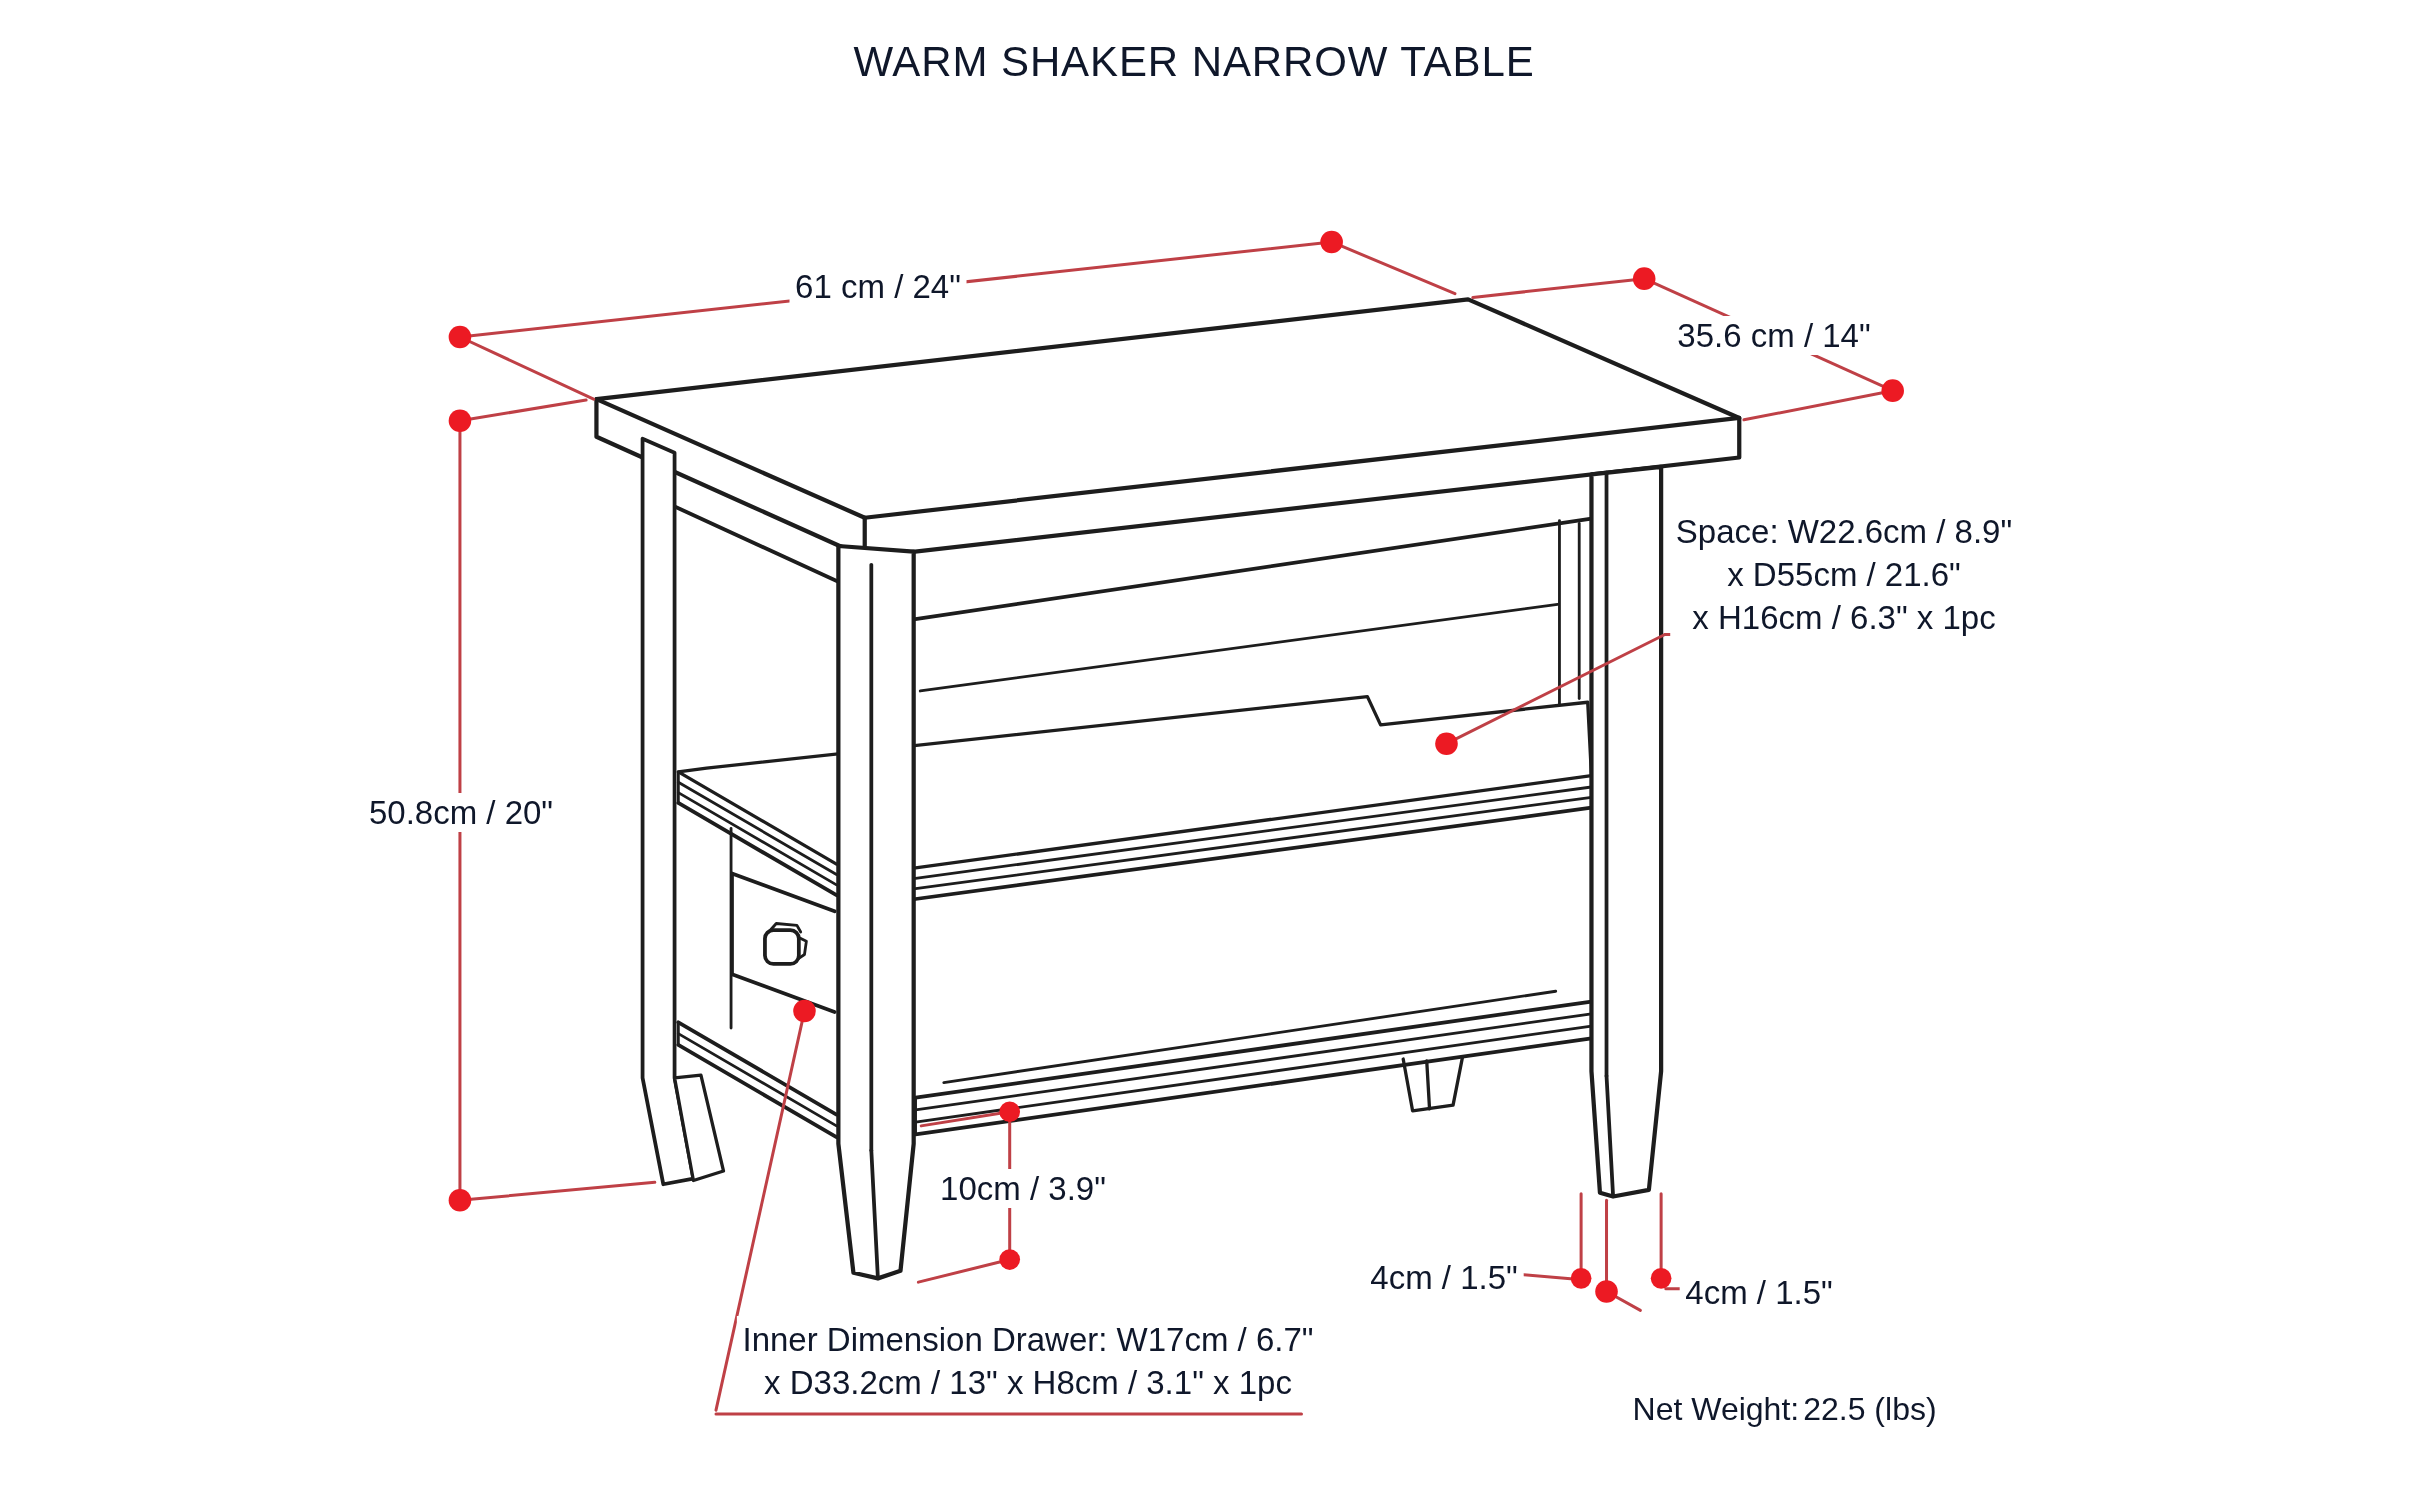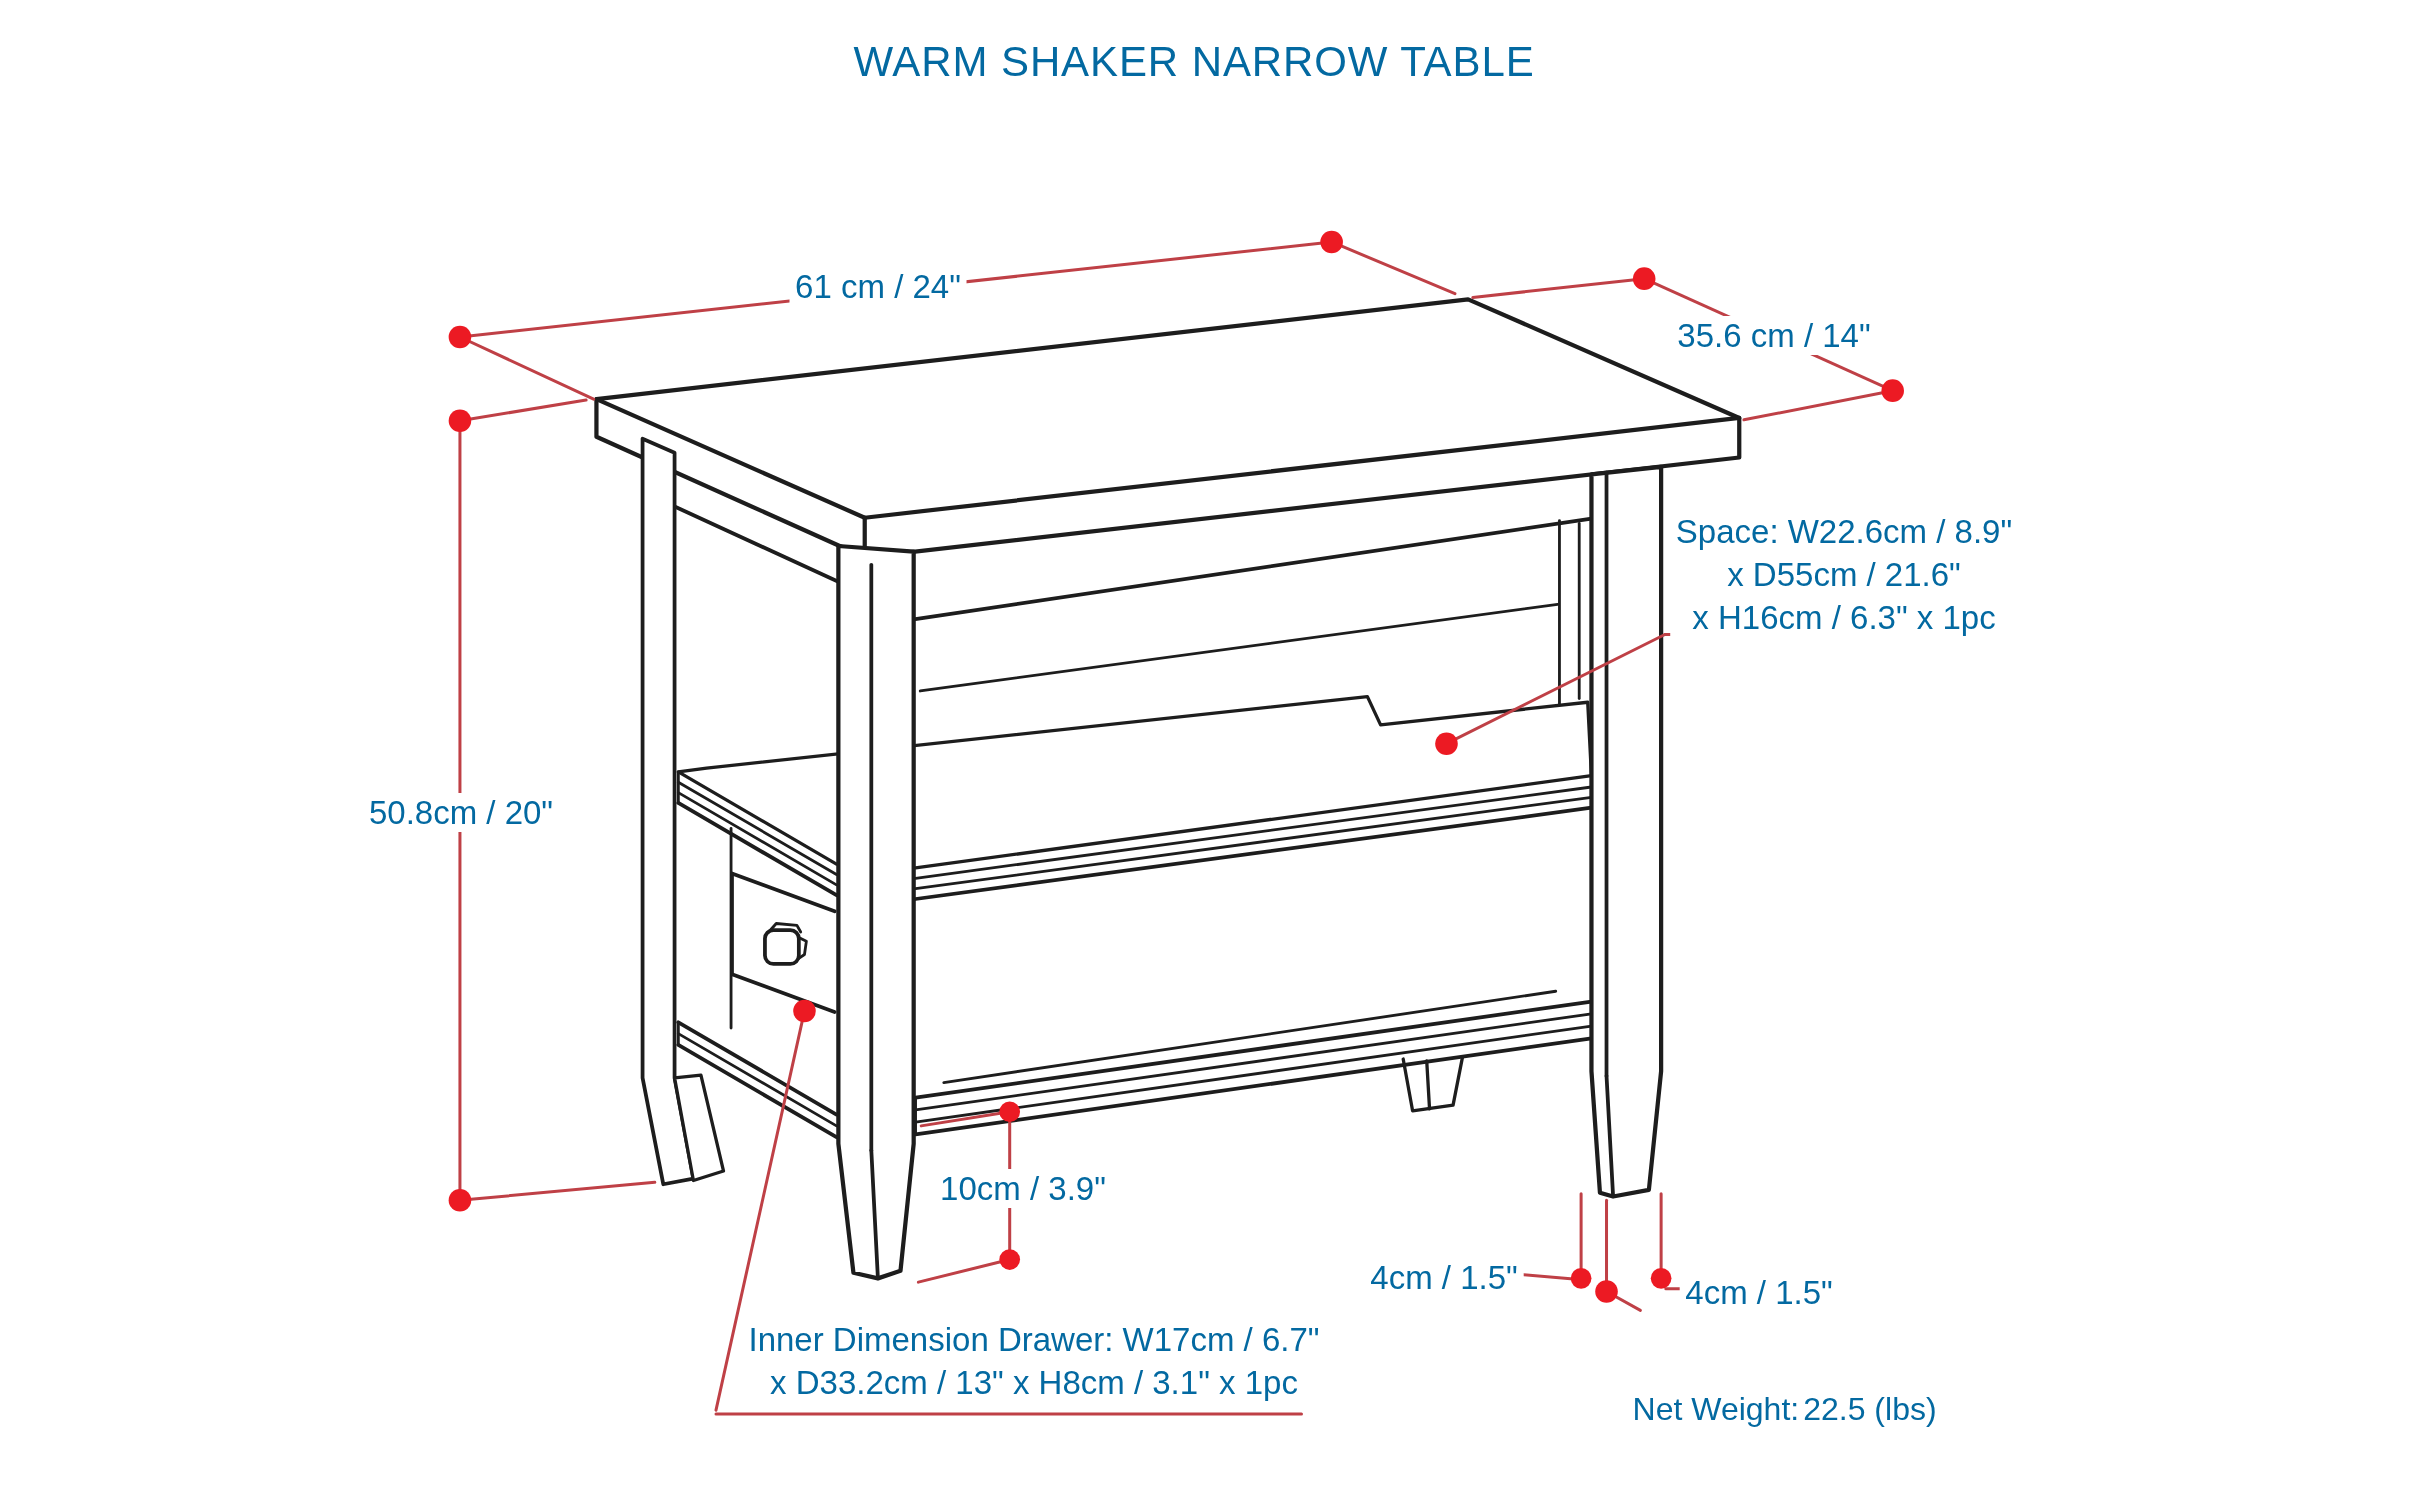--- a/index.html
+++ b/index.html
@@ -6,37 +6,37 @@
   #stage{
     position:relative;
     width:2411px;height:1509px;
     background:#ffffff;
     font-family:"Liberation Sans", sans-serif;
     overflow:hidden;
   }
   #drawing{position:absolute;left:0;top:0;}
   .lbl{
     position:absolute;
-    color:#0369a1;
+    color:#0f172a;
     background:#ffffff;
     white-space:nowrap;
     font-size:33px;
     line-height:1.0;
     padding:2.8px 5.6px;
   }
   .ctr{transform:translateX(-50%);text-align:center;}
   #title{
     left:1194px;top:41px;
     font-size:42px;
     letter-spacing:0.9px;
     padding:0;
   }
   .block{line-height:1.3;}
   #space-label{left:1844px;top:508px;}
-  #drawer-label{left:1028px;top:1316px;margin-left:6px;}
+  #drawer-label{left:1028px;top:1316px;}
   #net-weight{left:1627px;top:1390px;font-size:32px;background:transparent;}
   #net-weight .val{margin-left:4px;}
 </style>
 </head>
 <body>
 
 <div id="stage">
 
   <svg id="drawing" width="2411" height="1509" viewBox="0 0 2560 1603">
 

